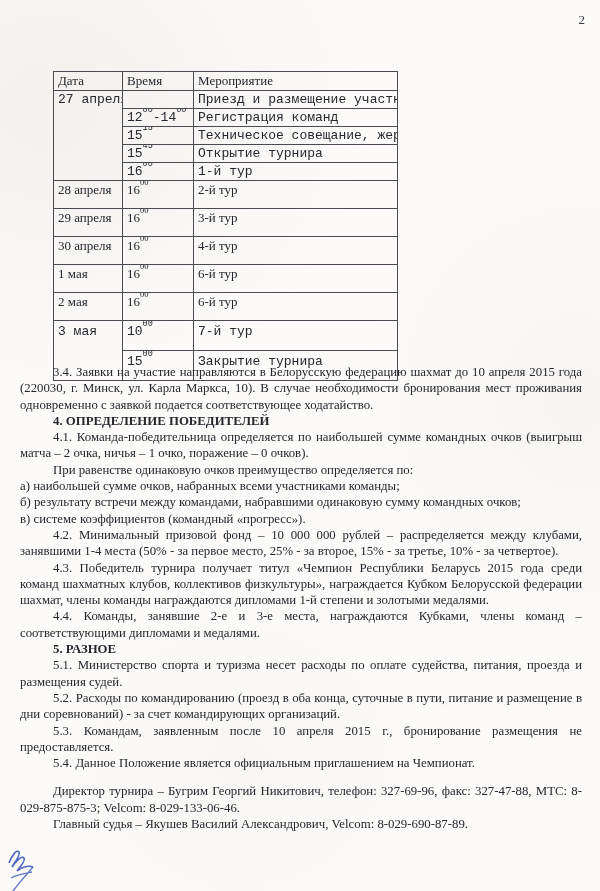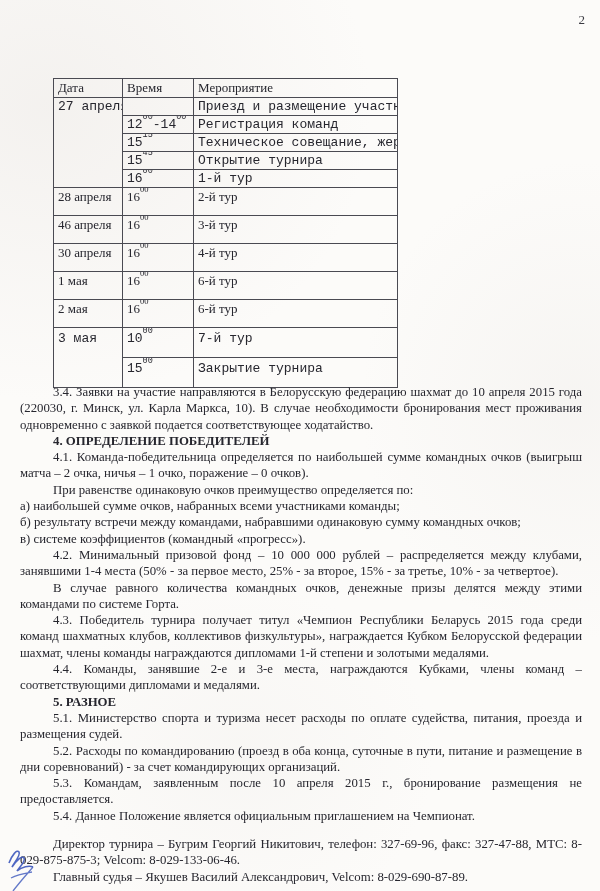--- a/index.html
+++ b/index.html
@@ -13,21 +13,21 @@
       radial-gradient(60% 45% at 96% 45%, rgba(224,220,216,0.20), rgba(255,255,255,0) 60%),
       radial-gradient(50% 30% at 40% 85%, rgba(226,222,218,0.16), rgba(255,255,255,0) 65%),
       #fcfbf9;
   }
   .pagenum{
     position:absolute;top:12px;right:15px;
     font-size:13px;color:#3a3a42;
   }
   
   table.schedule{
-    position:absolute;left:53px;top:78px;width:345px;
+    position:absolute;left:53px;top:71px;width:345px;
     border-collapse:collapse;table-layout:fixed;
   }
   table.schedule th, table.schedule td{
     border:1px solid #4a4a52;
     font-size:13px;font-weight:normal;text-align:left;
     padding:1px 4px;vertical-align:top;
     overflow:hidden;white-space:nowrap;
   }
   table.schedule thead tr{height:17px;}
   table.schedule th:nth-child(1){width:60px;}
@@ -35,21 +35,21 @@
   tr.r-s{height:18px;font-family:Liberation Mono, monospace;}   
   tr.r-l{height:28px;}   
   tr.r-xl{height:30px;font-family:Liberation Mono, monospace;}  
   tr.r-xl td{padding-top:3px;}
   td.mid{vertical-align:middle;}
   table.schedule sup{
     font-size:8.5px;line-height:0;position:relative;top:-4px;letter-spacing:0;
   }
   
   .textblock{
-    position:absolute;left:20px;top:384px;width:562px;
+    position:absolute;left:20px;top:364px;width:562px;
     font-size:12.8px;line-height:16.3px;
   }
   .blk{text-align:justify;}
   .indent{text-indent:33px;}
   .plain{text-indent:0;}
   .heading{font-weight:bold;text-indent:33px;text-align:left;}
   .spaced{margin-top:12px;}
   
   .signature{position:absolute;left:1px;top:841px;}
 </style>
@@ -89,21 +89,21 @@
         <tr class="r-s">
           <td>16<sup>00</sup></td>
           <td>1-й тур</td>
         </tr>
         <tr class="r-l">
           <td rowspan="1">28 апреля</td>
           <td>16<sup>00</sup></td>
           <td>2-й тур</td>
         </tr>
         <tr class="r-l">
-          <td rowspan="1">46 апреля</td>
+          <td rowspan="1">29 апреля</td>
           <td>16<sup>00</sup></td>
           <td>3-й тур</td>
         </tr>
         <tr class="r-l">
           <td rowspan="1">30 апреля</td>
           <td>16<sup>00</sup></td>
           <td>4-й тур</td>
         </tr>
         <tr class="r-l">
           <td rowspan="1">1 мая</td>
@@ -129,21 +129,20 @@
 
   <div class="textblock">
       <div class="blk indent">3.4. Заявки на участие направляются в Белорусскую федерацию шахмат до 10 апреля 2015 года (220030, г. Минск, ул. Карла Маркса, 10). В случае необходимости бронирования мест проживания одновременно с заявкой подается соответствующее ходатайство.</div>
       <div class="blk heading">4. ОПРЕДЕЛЕНИЕ ПОБЕДИТЕЛЕЙ</div>
       <div class="blk indent">4.1. Команда-победительница определяется по наибольшей сумме командных очков (выигрыш матча – 2 очка,  ничья – 1 очко, поражение – 0 очков).</div>
       <div class="blk indent">При равенстве одинаковую очков преимущество определяется по:</div>
       <div class="blk plain">а) наибольшей сумме очков, набранных всеми участниками команды;</div>
       <div class="blk plain">б) результату встречи между командами, набравшими одинаковую сумму командных очков;</div>
       <div class="blk plain">в) системе коэффициентов (командный «прогресс»).</div>
       <div class="blk indent">4.2. Минимальный призовой фонд – 10 000 000 рублей – распределяется между клубами, занявшими 1-4 места (50% - за первое место, 25% - за второе, 15% - за третье, 10% - за четвертое).</div>
-      <div class="blk indent">В случае равного количества командных очков, денежные призы делятся между этими командами по системе Горта.</div>
       <div class="blk indent">4.3. Победитель турнира получает титул «Чемпион Республики Беларусь 2015 года среди команд шахматных клубов, коллективов физкультуры», награждается Кубком Белорусской федерации шахмат, члены команды награждаются дипломами 1-й степени и золотыми медалями.</div>
       <div class="blk indent">4.4. Команды, занявшие 2-е и 3-е места, награждаются Кубками, члены команд – соответствующими дипломами и медалями.</div>
       <div class="blk heading">5. РАЗНОЕ</div>
       <div class="blk indent">5.1. Министерство спорта и туризма несет расходы по оплате судейства, питания, проезда и размещения судей.</div>
       <div class="blk indent">5.2. Расходы по командированию (проезд в оба конца, суточные в пути, питание и размещение в дни соревнований) - за счет командирующих организаций.</div>
       <div class="blk indent">5.3. Командам, заявленным после 10 апреля 2015 г., бронирование размещения не предоставляется.</div>
       <div class="blk indent">5.4. Данное Положение является официальным приглашением на Чемпионат.</div>
       <div class="blk indent spaced">Директор турнира – Бугрим Георгий Никитович, телефон: 327-69-96, факс: 327-47-88, МТС: 8-029-875-875-3; Velcom: 8-029-133-06-46.</div>
       <div class="blk indent">Главный судья – Якушев Василий Александрович,  Velcom: 8-029-690-87-89.</div>
     </div>

